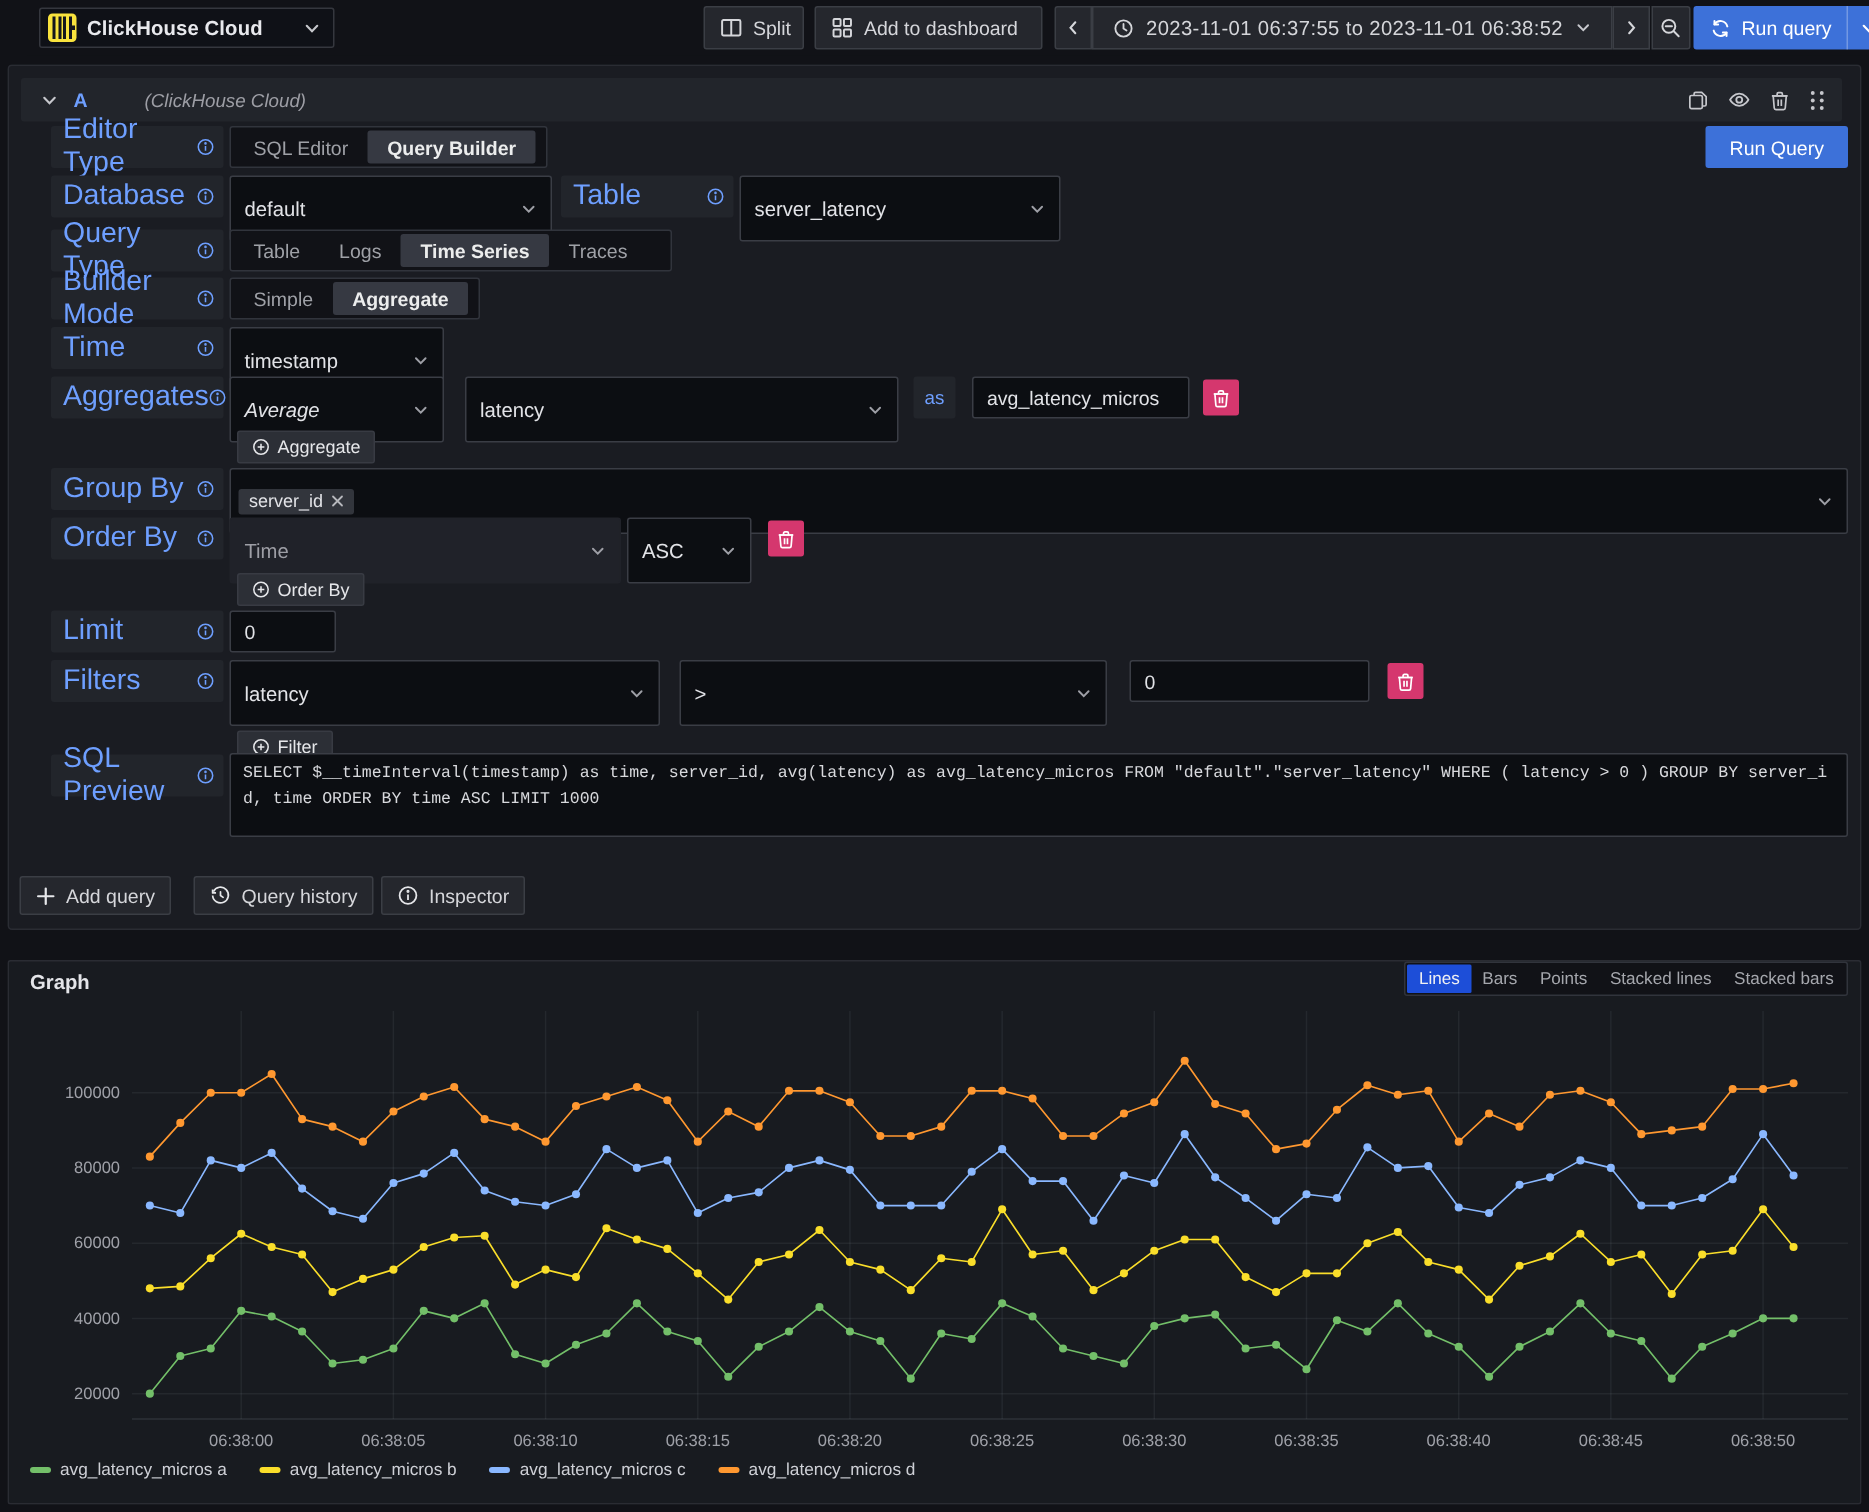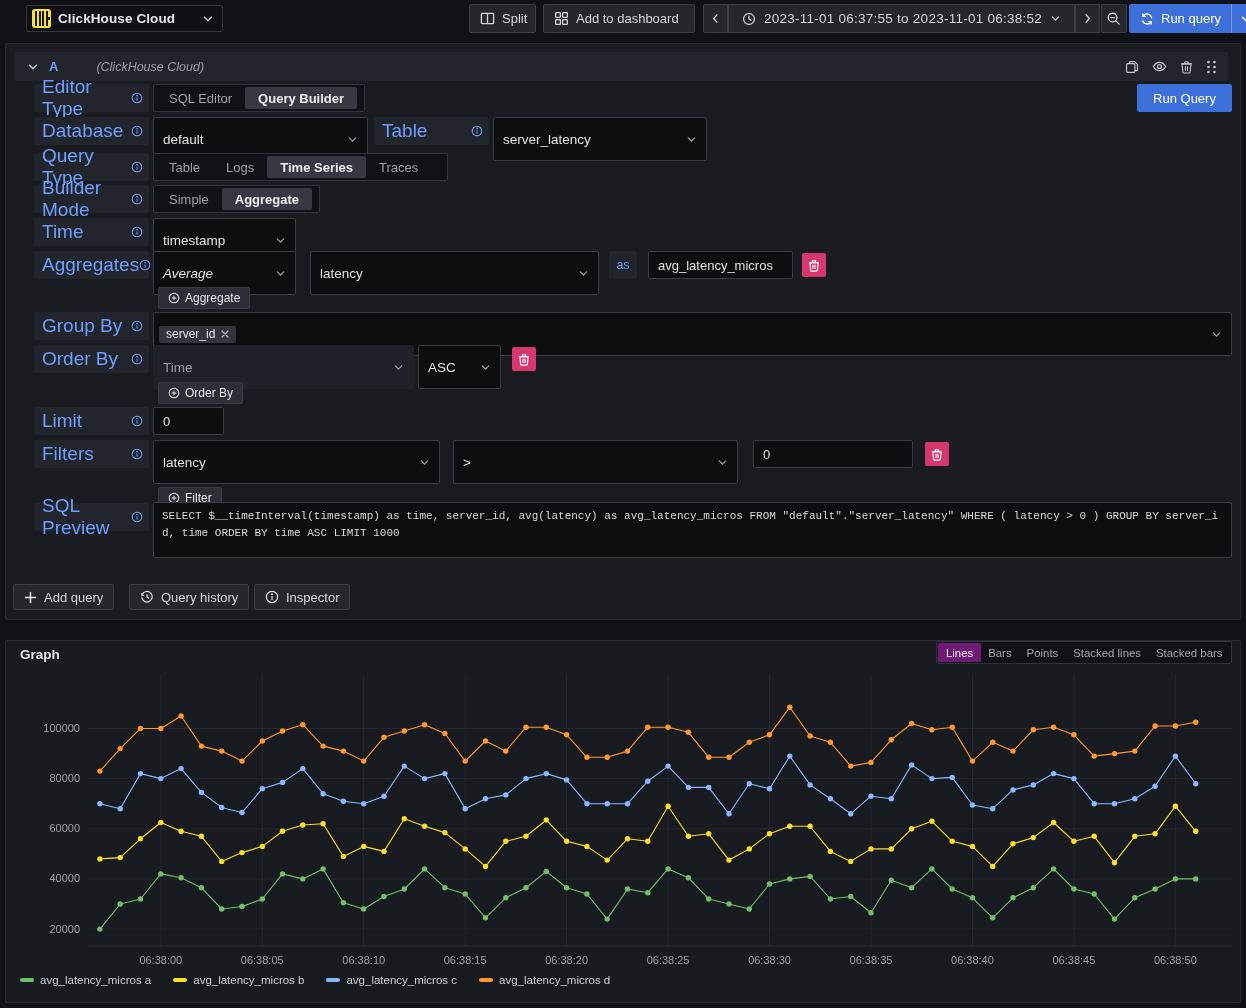--- a/index.html
+++ b/index.html
@@ -142,21 +142,21 @@
   .gtitle { position:absolute; left:15px; top:7px; font-size:13.5px; font-weight:700; color:#e4e5e9; }
   .gtoggle {
     position:absolute; right:9px; top:1px; height:23px;
     border:1px solid #31343c; border-radius:2px; background:#111217;
     display:flex; padding:1px;
   }
   .gt-opt {
     display:flex; align-items:center; padding:0 7.5px; border-radius:1px;
     font-size:11.4px; color:#a5a7ad; cursor:pointer; white-space:nowrap;
   }
-  .gt-opt.active { background:#701a75; color:#f0f1f3; font-weight:500; }
+  .gt-opt.active { background:#1d4ed8; color:#f0f1f3; font-weight:500; }
   .legend {
     position:absolute; left:15px; top:334px; right:8px;
     display:flex; align-items:center; gap:22px; flex-wrap:nowrap;
   }
   .leg-item { display:flex; align-items:center; gap:6px; cursor:pointer; }
   .leg-mark { width:14px; height:4px; border-radius:2px; flex:none; }
   .leg-label { font-size:11.5px; color:#ced0d6; }
 </style>
 </head>
 <body>

